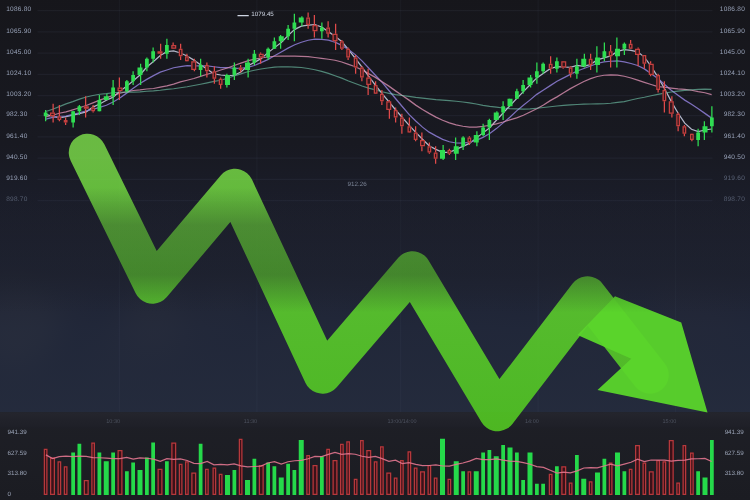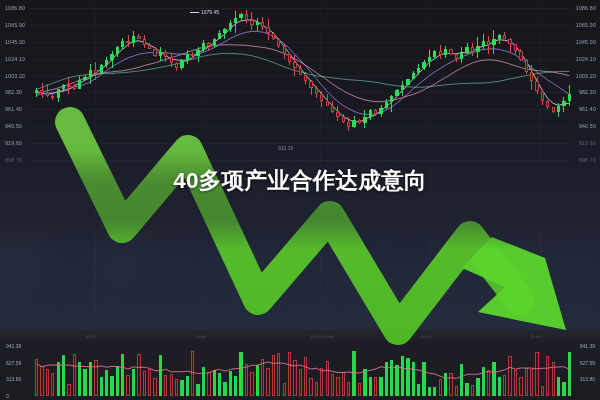--- a/index.html
+++ b/index.html
@@ -692,16 +692,15 @@
 
       <path d="M 70,122 L 122,228 L 188,150 L 258,300 L 330,216 L 398,330 L 470,236 L 520,300" fill="none" stroke="url(#agrad)" stroke-width="30" stroke-linecap="round" stroke-linejoin="round" opacity=".88"></path>
 
       <path d="M 566,330 L 478,312 L 505,287 L 462,268 L 492,237 L 545,258 Z" fill="#5BD52B" opacity=".95"></path>
     </svg>
   </div>
 
   <div class="veil"></div>
 
   <div class="headline">
-    <span class="l2">40多项产业合作达成意向</span>
   </div>
 
 </div>
 
 </body></html>

